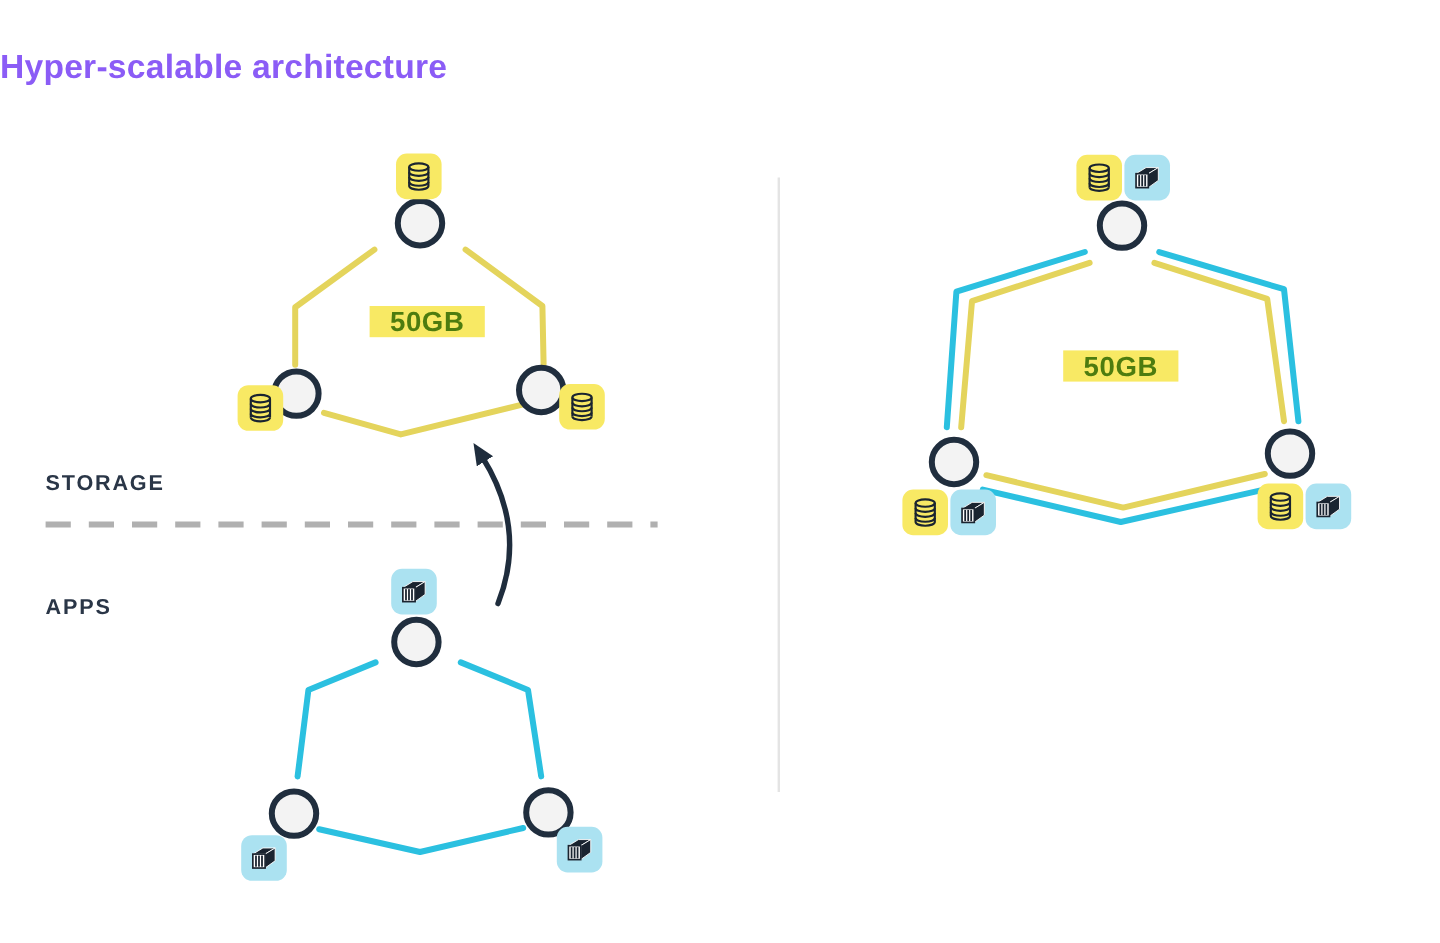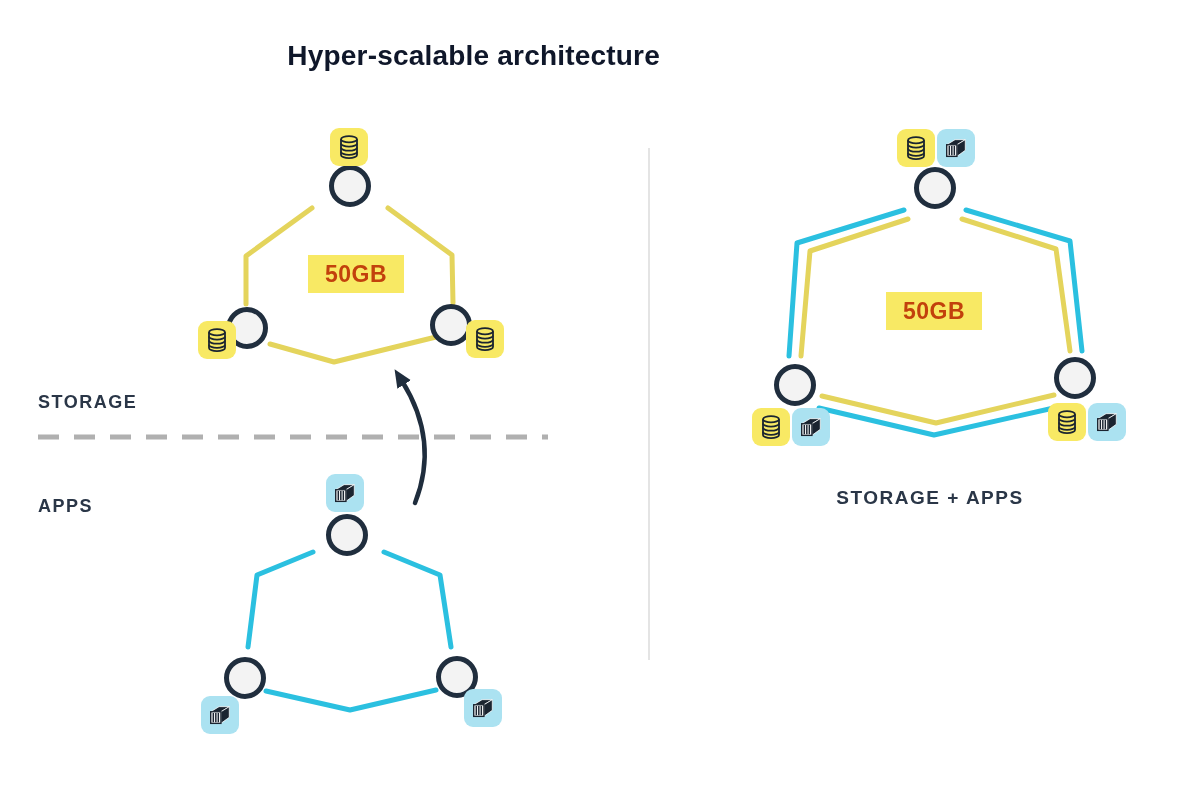--- a/index.html
+++ b/index.html
@@ -3,39 +3,39 @@
 <meta charset="utf-8">
 <style>
   html,body{margin:0;padding:0;background:#ffffff;}
   .canvas{
     position:relative;width:1200px;height:786px;background:#ffffff;overflow:hidden;
     font-family:"Liberation Sans", sans-serif;color:#2a3647;
   }
   .lines-layer{position:absolute;left:0;top:0;z-index:1;}
   .panel-title{
     position:absolute;top:40px;margin:0;font-size:28px;font-weight:700;
-    text-align:right;color:#0f172a;letter-spacing:.2px;z-index:3;
+    text-align:left;color:#8b5cf6;letter-spacing:.2px;z-index:3;
   }
   .panel-title.left{left:0;width:660px;}
   .panel-title.right{left:660px;width:540px;}
   .node{
     position:absolute;width:32px;height:32px;border-radius:50%;
     background:#f3f3f3;border:5px solid #202e3e;z-index:4;box-sizing:content-box;
   }
   .badge{
     position:absolute;width:38px;height:38px;border-radius:9px;z-index:5;
     display:flex;align-items:center;justify-content:center;
   }
   .badge.storage{background:#f8e964;}
   .badge.apps{background:#abe2f1;}
   .badge svg{width:26px;height:26px;}
   .capacity{
-    position:absolute;width:96px;height:38px;background:#f8e964;z-index:5;
+    position:absolute;width:96px;height:26px;background:#f8e964;z-index:5;
     display:flex;align-items:center;justify-content:center;
-    font-size:23px;font-weight:700;color:#c2410c;letter-spacing:.5px;
+    font-size:23px;font-weight:700;color:#4d7c0f;letter-spacing:.5px;
   }
   .section-label{
     position:absolute;font-size:18px;font-weight:700;letter-spacing:1.5px;
     color:#2a3647;z-index:3;text-align:center;
   }
   .combined-label{
     position:absolute;left:660px;width:540px;top:487px;text-align:center;
     font-size:19px;font-weight:700;letter-spacing:1.5px;color:#2a3647;z-index:3;
   }
   .hidden-defs{position:absolute;width:0;height:0;overflow:hidden;}
@@ -182,15 +182,14 @@
   </div>
   <div class="badge apps" style="left:1088px;top:403px;">
     <svg viewBox="0 0 28 24">
         <use href="#icon-container"></use>
       </svg>
   </div>
   <div class="node" style="left:1054px;top:357px;"></div>
 
   <div class="capacity" style="left:886px;top:292px;">50GB</div>
 
-  <div class="combined-label">STORAGE + APPS</div>
 
 </div>
 
 </body></html>

